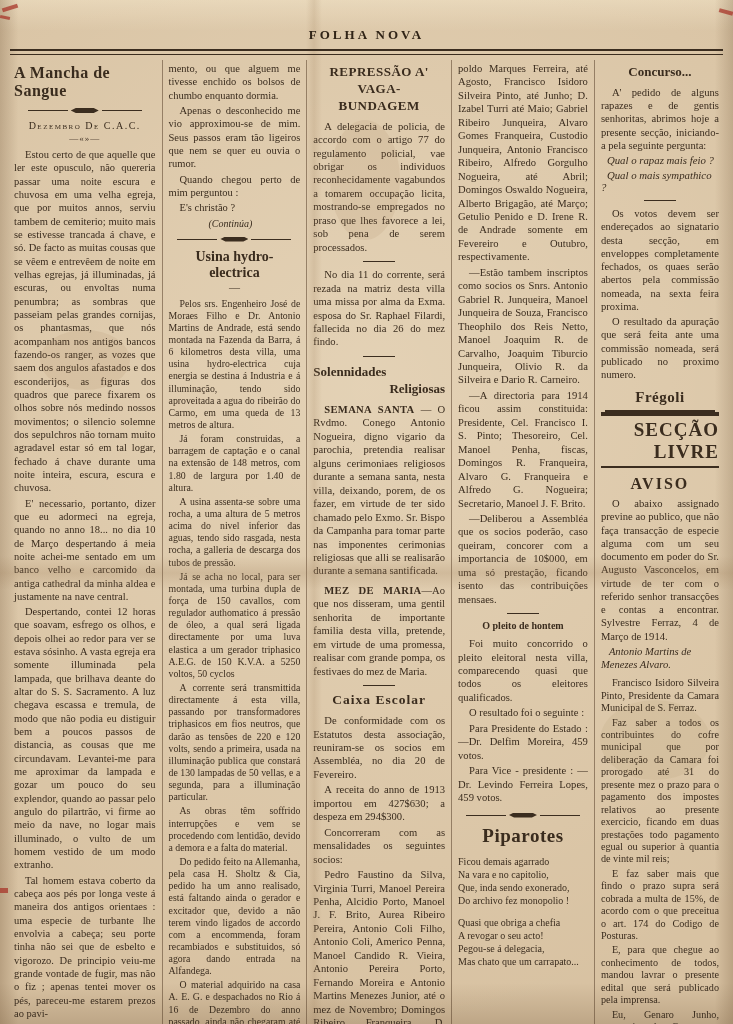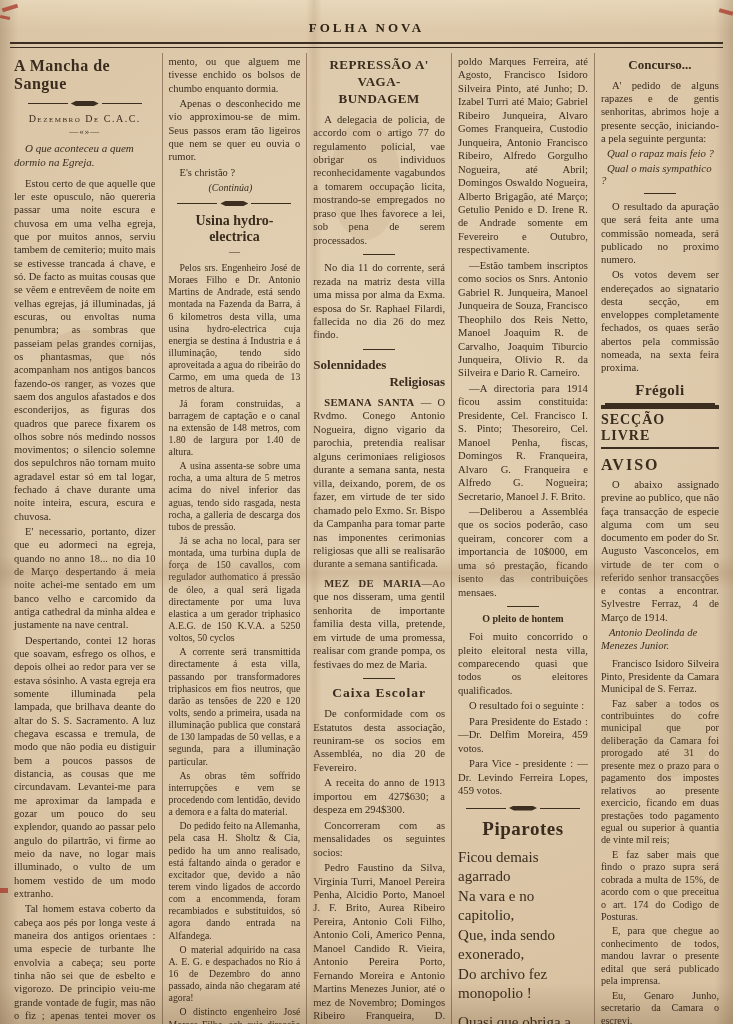--- a/index.html
+++ b/index.html
@@ -16,21 +16,21 @@
       linear-gradient(180deg, rgba(233,216,186,0.8) 0%, rgba(233,216,186,0) 3%, rgba(110,82,52,0) 96%, rgba(110,82,52,0.25) 100%),
       #d8c2a2;
   }
   .crease-h{position:absolute;left:0;right:0;top:556px;height:34px;
     background:linear-gradient(180deg, rgba(150,118,82,0) 0%, rgba(150,118,82,0.22) 50%, rgba(150,118,82,0) 100%);pointer-events:none;}
   .crease-v{position:absolute;top:0;bottom:0;left:306px;width:16px;
     background:linear-gradient(90deg, rgba(150,118,82,0) 0%, rgba(150,118,82,0.18) 50%, rgba(150,118,82,0) 100%);pointer-events:none;}
   .stain{position:absolute;border-radius:50%;pointer-events:none;}
   .mark{position:absolute;background:#a8352a;opacity:.75;pointer-events:none;}
 
-  .masthead{position:relative;text-align:center;padding-top:20px;}
+  .masthead{position:relative;text-align:center;padding-top:27px;}
   .masthead .title{font-size:13px;font-weight:bold;letter-spacing:3px;color:#30241745;color:#302417;}
   .masthead-rule{margin:6px 10px 0;height:3px;border-top:2px solid #3b2d1f;border-bottom:1px solid #3b2d1f;}
 
   .cols{display:flex;align-items:stretch;padding:5px 8px 0;height:978px;box-sizing:border-box;}
   .col{overflow:hidden;box-sizing:border-box;padding:2px 6px 0;border-right:1px solid rgba(90,66,44,0.55);}
   .col:last-child{border-right:none;}
   .c1{width:158px;}
   .c2{width:148px;}
   .c3{width:148px;}
   .c4{width:146px;}
@@ -59,29 +59,29 @@
   .h-dash{text-align:center;font-size:11px;margin:0 0 5px;}
 
   .h-caps{font-size:13px;font-weight:bold;text-align:center;line-height:1.3;white-space:pre-line;margin:2px 0 5px;letter-spacing:.5px;}
   .h-sol{font-size:13px;font-weight:bold;margin:2px 0 5px;line-height:1.35;}
   .h-sol .l1{display:block;text-align:left;}
   .h-sol .l2{display:block;text-align:right;}
   .lead-caps{font-weight:bold;letter-spacing:.3px;}
   .h-caixa{font-size:13.5px;font-weight:bold;text-align:center;letter-spacing:1px;margin:4px 0 6px;}
   .h-pleito{font-size:10px;font-weight:bold;text-align:center;margin:4px 0 6px;}
   .h-pipa{font-size:19px;font-weight:bold;text-align:center;margin:6px 0 8px;letter-spacing:.5px;}
-  .verse{white-space:pre-line;font-size:15px;line-height:1.3;margin:0 0 9px;text-align:left;}
+  .verse{white-space:pre-line;font-size:10px;line-height:1.3;margin:0 0 9px;text-align:left;}
 
   .h-conc{font-size:13px;font-weight:bold;text-align:center;margin:2px 0 6px;}
   .q-it{font-style:italic;font-size:10.8px;margin:2px 0 3px;text-indent:6px;}
   .sig-fregoli{font-size:15px;font-weight:bold;text-align:center;margin:8px 0 6px;letter-spacing:.5px;}
   .seccao{border-top:4px solid #3b2d1f;border-bottom:2px solid #3b2d1f;margin:4px 0 7px;padding:3px 0;
     box-shadow:0 -6px 0 -4px #3b2d1f;}
-  .seccao .txt{font-size:14px;font-weight:bold;text-align:left;letter-spacing:1px;}
-  .h-aviso{font-size:16px;font-weight:bold;text-align:left;letter-spacing:2px;margin:2px 0 4px;}
+  .seccao .txt{font-size:19px;font-weight:bold;text-align:right;letter-spacing:1px;}
+  .h-aviso{font-size:16px;font-weight:bold;text-align:center;letter-spacing:2px;margin:2px 0 4px;}
   .sig-it{font-style:italic;font-size:10.6px;margin:2px 0 6px;text-align:left;text-indent:8px;line-height:1.25;}
 </style>
 </head>
 <body>
 
 <div class="page">
   <div class="crease-h"></div>
   <div class="crease-v"></div>
   <div class="mark" style="left:2px;top:6px;width:16px;height:4px;transform:rotate(-18deg);"></div>
   <div class="mark" style="left:0;top:16px;width:10px;height:3px;transform:rotate(12deg);"></div>
@@ -100,30 +100,30 @@
 
     <div class="col c1">
       <div class="h-mancha">A Mancha de Sangue</div>
       <div class="rule-d">
           <span class="line"></span>
           <span class="diamond"></span>
           <span class="line"></span>
         </div>
       <div class="byline">Dezembro De C.A.C.</div>
       <div class="sepline">—«»—</div>
-      <p class="lede">O que aconteceu a quem dormio na Egreja.</p>
       <p class="t">Estou certo de que aquelle que ler este opusculo, não quereria passar uma noite escura e chuvosa em uma velha egreja, que por muitos annos, serviu tambem de cemiterio; muito mais se estivesse trancada á chave, e só. De facto as muitas cousas que se vêem e entrevêem de noite em velhas egrejas, já illuminadas, já escuras, ou envoltas numa penumbra; as sombras que passeiam pelas grandes cornijas, os phantasmas, que nós acompanham nos antigos bancos fazendo-os ranger, as vozes que saem dos angulos afastados e dos esconderijos, as figuras dos quadros que parece fixarem os olhos sobre nós medindo nossos movimentos; o silencio solemne dos sepulchros não tornam muito agradavel estar só em tal logar, fechado á chave durante uma noite inteira, escura, escura e chuvosa.</p>
       <p class="t">E' necessario, portanto, dizer que eu adormeci na egreja, quando no anno 18... no dia 10 de Março despertando á meia noite achei-me sentado em um banco velho e carcomido da antiga cathedral da minha aldea e justamente na nave central.</p>
       <p class="t">Despertando, contei 12 horas que soavam, esfrego os olhos, e depois olhei ao redor para ver se estava sósinho. A vasta egreja era somente illuminada pela lampada, que brilhava deante do altar do S. S. Sacramento. A luz chegava escassa e tremula, de modo que não podia eu distiguir bem a poucos passos de distancia, as cousas que me circundavam. Levantei-me para me aproximar da lampada e gozar um pouco do seu explendor, quando ao passar pelo angulo do pilartrão, vi firme ao meio da nave, no logar mais illuminado, o vulto de um homem vestido de um modo extranho.</p>
       <p class="t">Tal homem estava coberto da cabeça aos pés por longa veste á maneira dos antigos orientaes : uma especie de turbante lhe envolvia a cabeça; seu porte tinha não sei que de esbelto e vigorozo. De principio veiu-me grande vontade de fugir, mas não o fiz ; apenas tentei mover os pés, pareceu-me estarem prezos ao pavi-</p>
     </div>
 
     <div class="col c2">
       <p class="t" style="text-indent:0;">mento, ou que alguem me tivesse enchido os bolsos de chumbo enquanto dormia.</p>
       <p class="t">Apenas o desconhecido me vio approximou-se de mim. Seus passos eram tão ligeiros que nem se quer eu ouvia o rumor.</p>
+      <p class="t">Quando chegou perto de mim perguntou :</p>
       <p class="t">E's christão ?</p>
       <div class="continua">(Continúa)</div>
       <div class="rule-d">
           <span class="line"></span>
           <span class="diamond"></span>
           <span class="line"></span>
         </div>
       <div class="h-usina">Usina hydro-electrica</div>
       <div class="h-dash">—</div>
       <p class="t small">Pelos srs. Engenheiro José de Moraes Filho e Dr. Antonio Martins de Andrade, está sendo montada na Fazenda da Barra, á 6 kilometros desta villa, uma usina hydro-electrica cuja energia se destina á Industria e á illuminação, tendo sido aproveitada a agua do ribeirão do Carmo, em uma queda de 13 metros de altura.</p>
@@ -186,29 +186,29 @@
 Mas chato que um carrapato...</p>
 
     </div>
 
     <div class="col c5">
       <div class="h-conc">Concurso...</div>
       <p class="t">A' pedido de alguns rapazes e de gentis senhoritas, abrimos hoje a presente secção, iniciando-a pela seguinte pergunta:</p>
       <p class="q-it">Qual o rapaz mais feio ?</p>
       <p class="q-it">Qual o mais sympathico ?</p>
       <div class="rule-s"></div>
+      <p class="t">Os votos devem ser endereçados ao signatario desta secção, em enveloppes completamente fechados, os quaes serão abertos pela commissão nomeada, na sexta feira proxima.</p>
       <p class="t">O resultado da apuração que será feita ante uma commissão nomeada, será publicado no proximo numero.</p>
-      <p class="t">Os votos devem ser endereçados ao signatario desta secção, em enveloppes completamente fechados, os quaes serão abertos pela commissão nomeada, na sexta feira proxima.</p>
       <div class="sig-fregoli">Frégoli</div>
       <div class="seccao">
         <div class="txt">SECÇÃO LIVRE</div>
       </div>
       <div class="h-aviso">AVISO</div>
       <p class="t">O abaixo assignado previne ao publico, que não faça transacção de especie alguma com um seu documento em poder do Sr. Augusto Vasconcelos, em virtude de ter com o referido senhor transacções e contas a encontrar. Sylvestre Ferraz, 4 de Março de 1914.</p>
-      <p class="sig-it">Antonio Deolinda de Menezes Junior.</p>
+      <p class="sig-it">Antonio Martins de Menezes Alvaro.</p>
       <p class="t edital">Francisco Isidoro Silveira Pinto, Presidente da Camara Municipal de S. Ferraz.</p>
       <p class="t edital">Faz saber a todos os contribuintes do cofre municipal que por deliberação da Camara foi prorogado até 31 do presente mez o prazo para o pagamento dos impostes relativos ao presente exercicio, ficando em duas prestações todo pagamento egual ou superior à quantia de vinte mil reis;</p>
       <p class="t edital">E faz saber mais que findo o prazo supra será cobrada a multa de 15%, de acordo com o que preceitua o art. 174 do Codigo de Posturas.</p>
       <p class="t edital">E, para que chegue ao conhecimento de todos, mandou lavrar o presente edital que será publicado pela imprensa.</p>
       <p class="t edital">Eu, Genaro Junho, secretario da Camara o escrevi.</p>
 
     </div>
 
   </div>
 </div>

